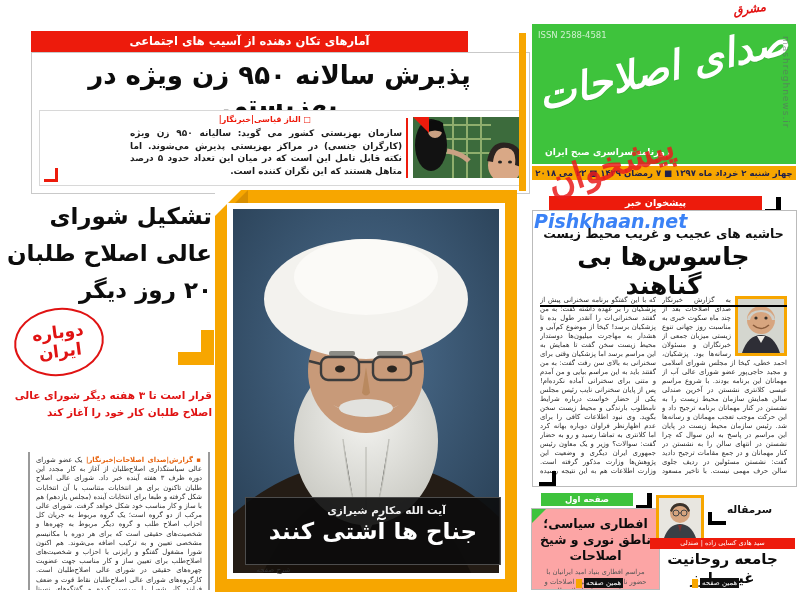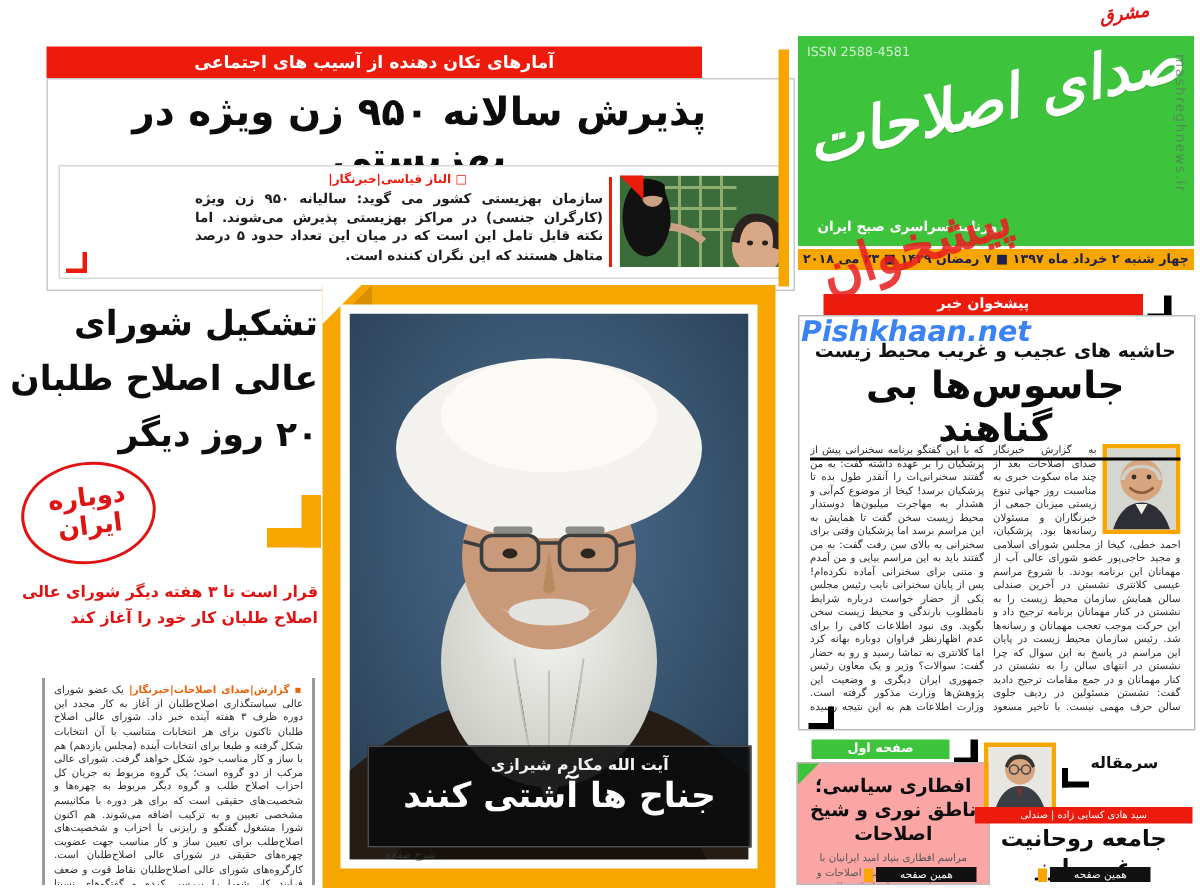--- a/index.html
+++ b/index.html
@@ -77,21 +77,21 @@
   .black-l2{left:539px;top:471px;width:13px;height:11px;border-right:4px solid #000;border-bottom:4px solid #000;}
   
   .page-tag{left:541px;top:493px;width:92px;height:13px;background:#3EC33C;color:#fff;font-size:8.5px;
     font-weight:bold;text-align:center;line-height:13px;}
   .black-l3{left:636px;top:493px;width:11px;height:12px;border-right:5px solid #000;border-bottom:5px solid #000;}
   .iftar-box{left:531px;top:508px;width:127px;height:80px;border:1px solid #bbb;background:#fca5a5;overflow:hidden;}
   .iftar-fold{left:532px;top:509px;width:0;height:0;border-top:14px solid #3EC33C;border-right:14px solid transparent;}
   .iftar-headline{margin-top:7px;padding:0 6px;text-align:center;font-size:12.5px;font-weight:900;
     color:#0d0d0d;line-height:16px;letter-spacing:-1px;}
   .iftar-body{margin-top:4px;padding:0 9px;text-align:center;font-size:6.8px;line-height:9.5px;color:#555;}
-  .footer-label{background:#111;color:#fff;font-size:7px;line-height:10px;padding:0 16px;z-index:3;}
+  .footer-label{background:#111;color:#fff;font-size:7px;line-height:10px;padding:0 2px;z-index:3;}
   .footer-sq{width:6px;height:9px;background:#F7A600;z-index:3;}
   .ed-photo{left:656px;top:495px;width:42px;height:40px;border:3px solid #F7A600;}
   .ed-label{left:727px;top:503px;font-size:10.5px;font-weight:bold;color:#111;}
   .black-l4{left:708px;top:512px;width:14px;height:9px;border-left:4px solid #000;border-bottom:4px solid #000;}
   .ed-redbar{left:650px;top:538px;width:145px;height:11px;background:#ED1B0C;color:#fff;
     font-size:6.5px;text-align:center;line-height:11px;}
   .ed-headline{left:650px;top:550px;width:145px;text-align:center;font-size:15px;font-weight:900;
     color:#0d0d0d;line-height:19px;}
 </style>
 </head>

